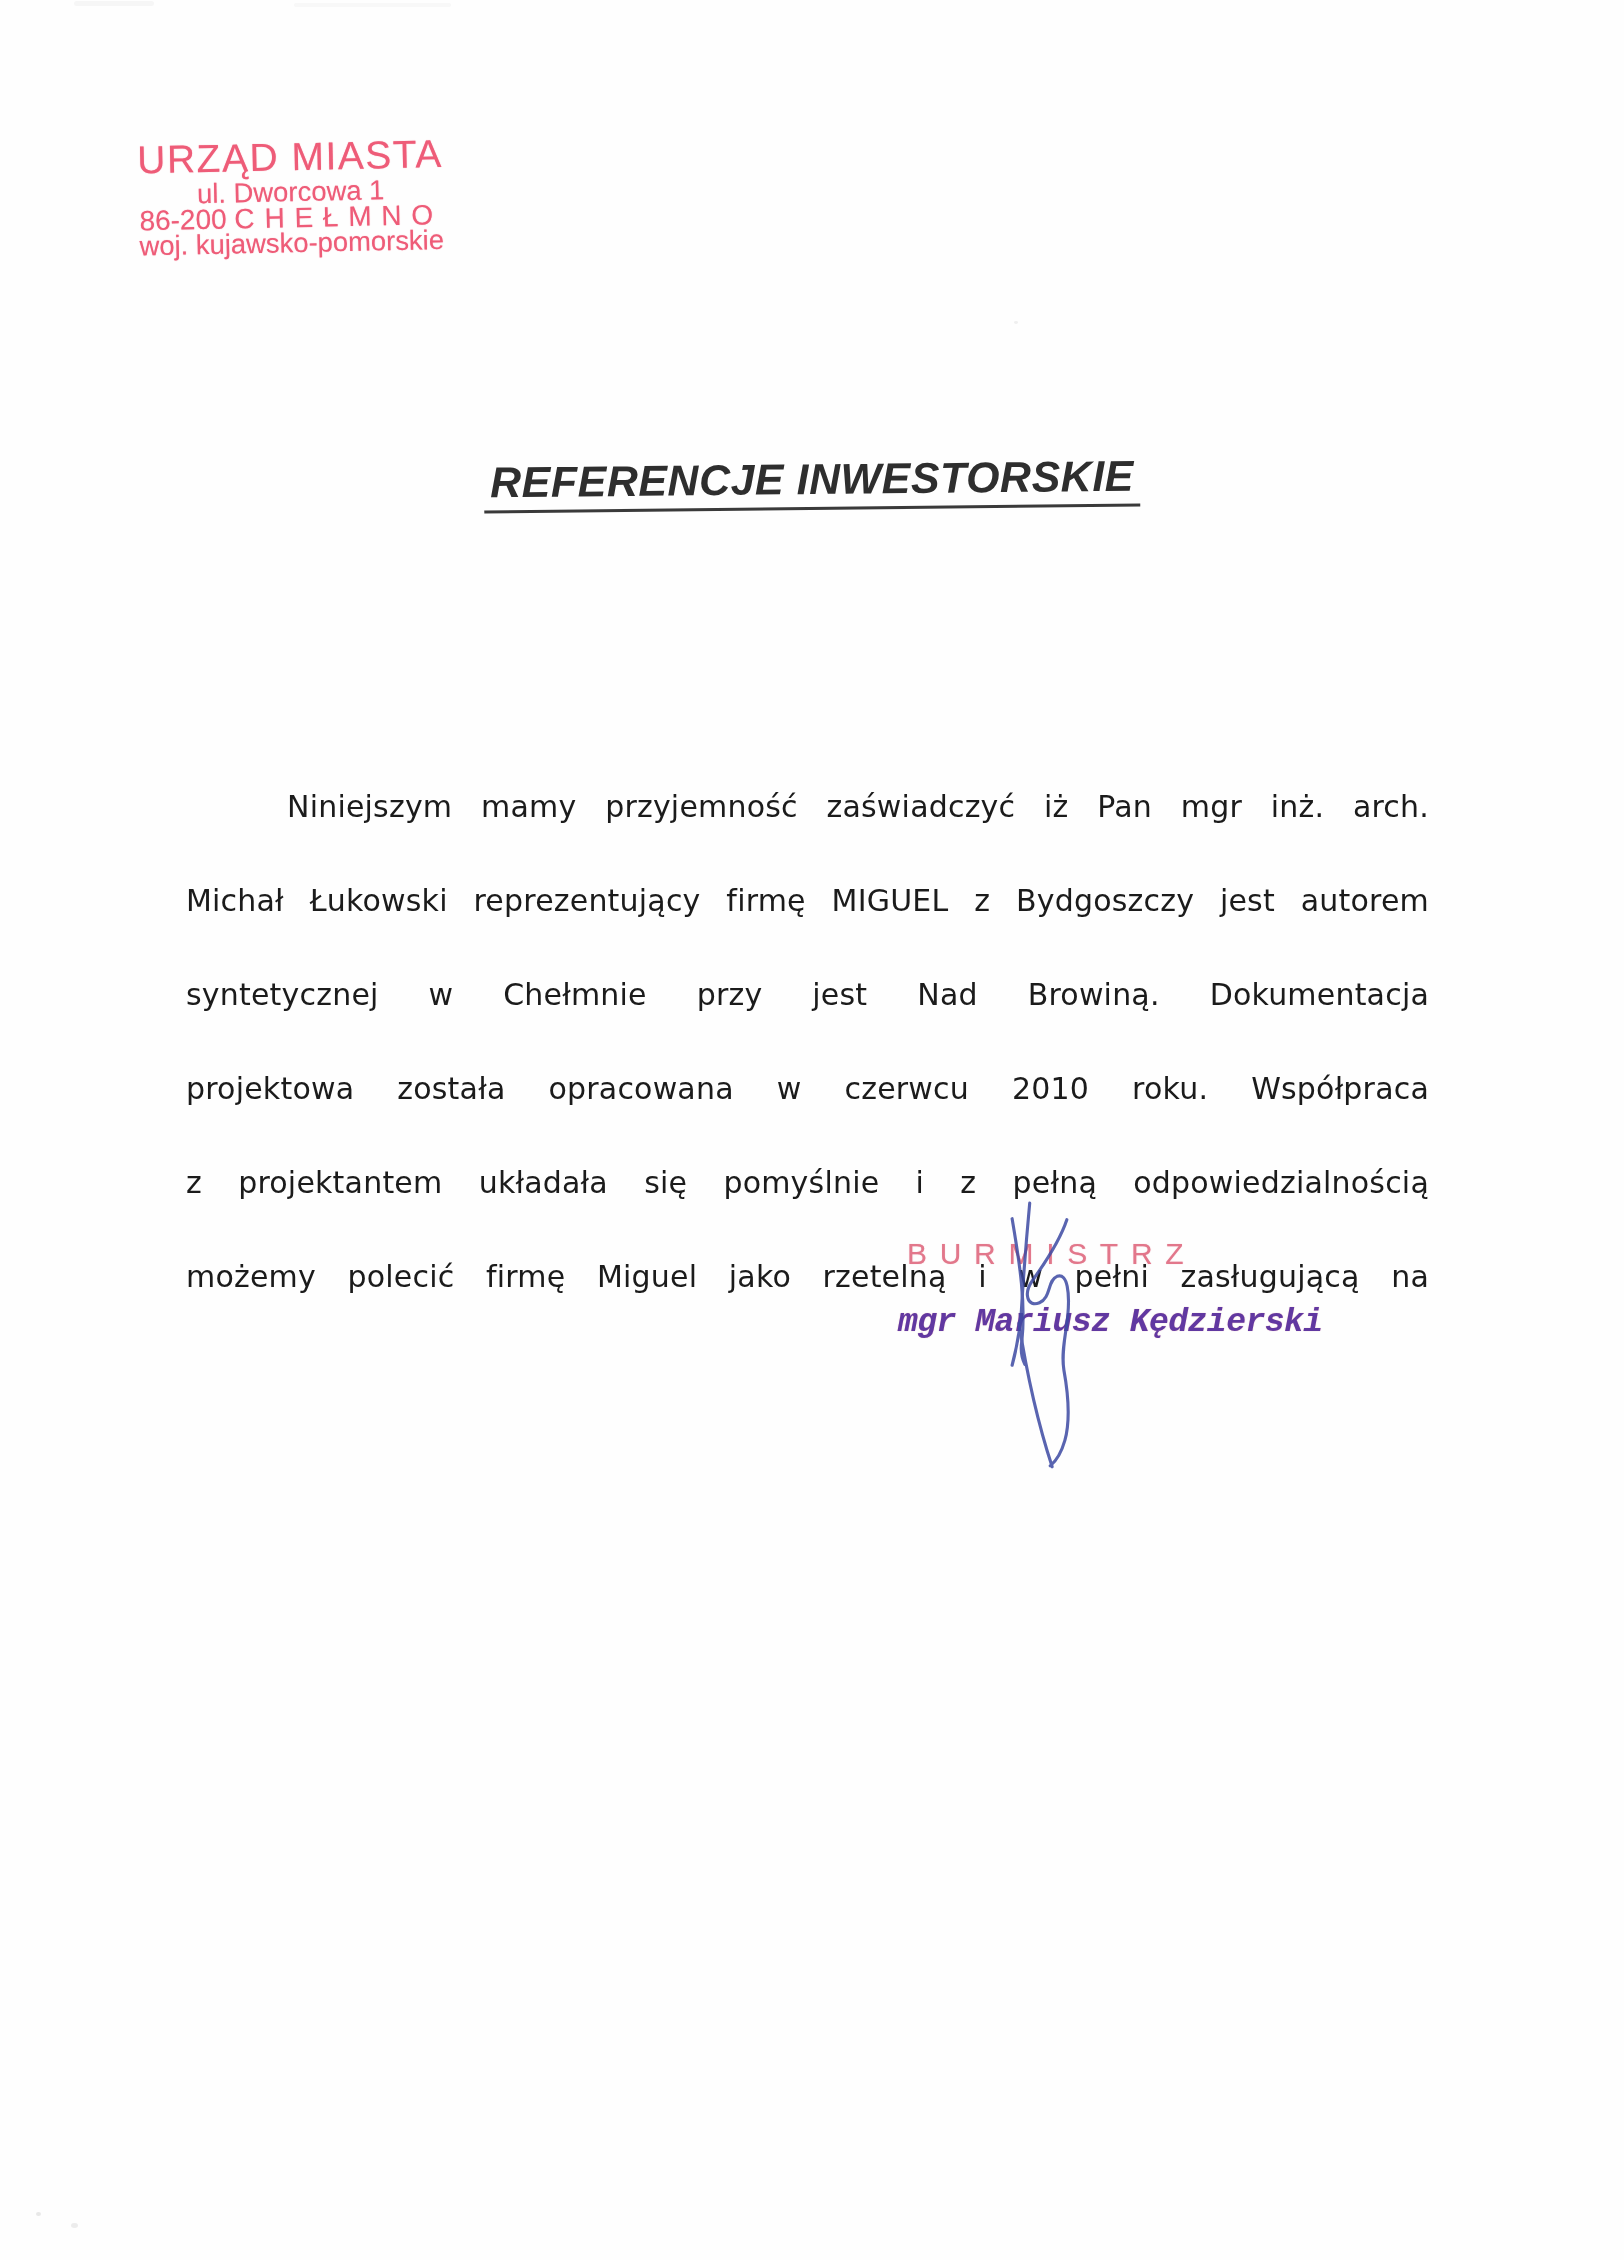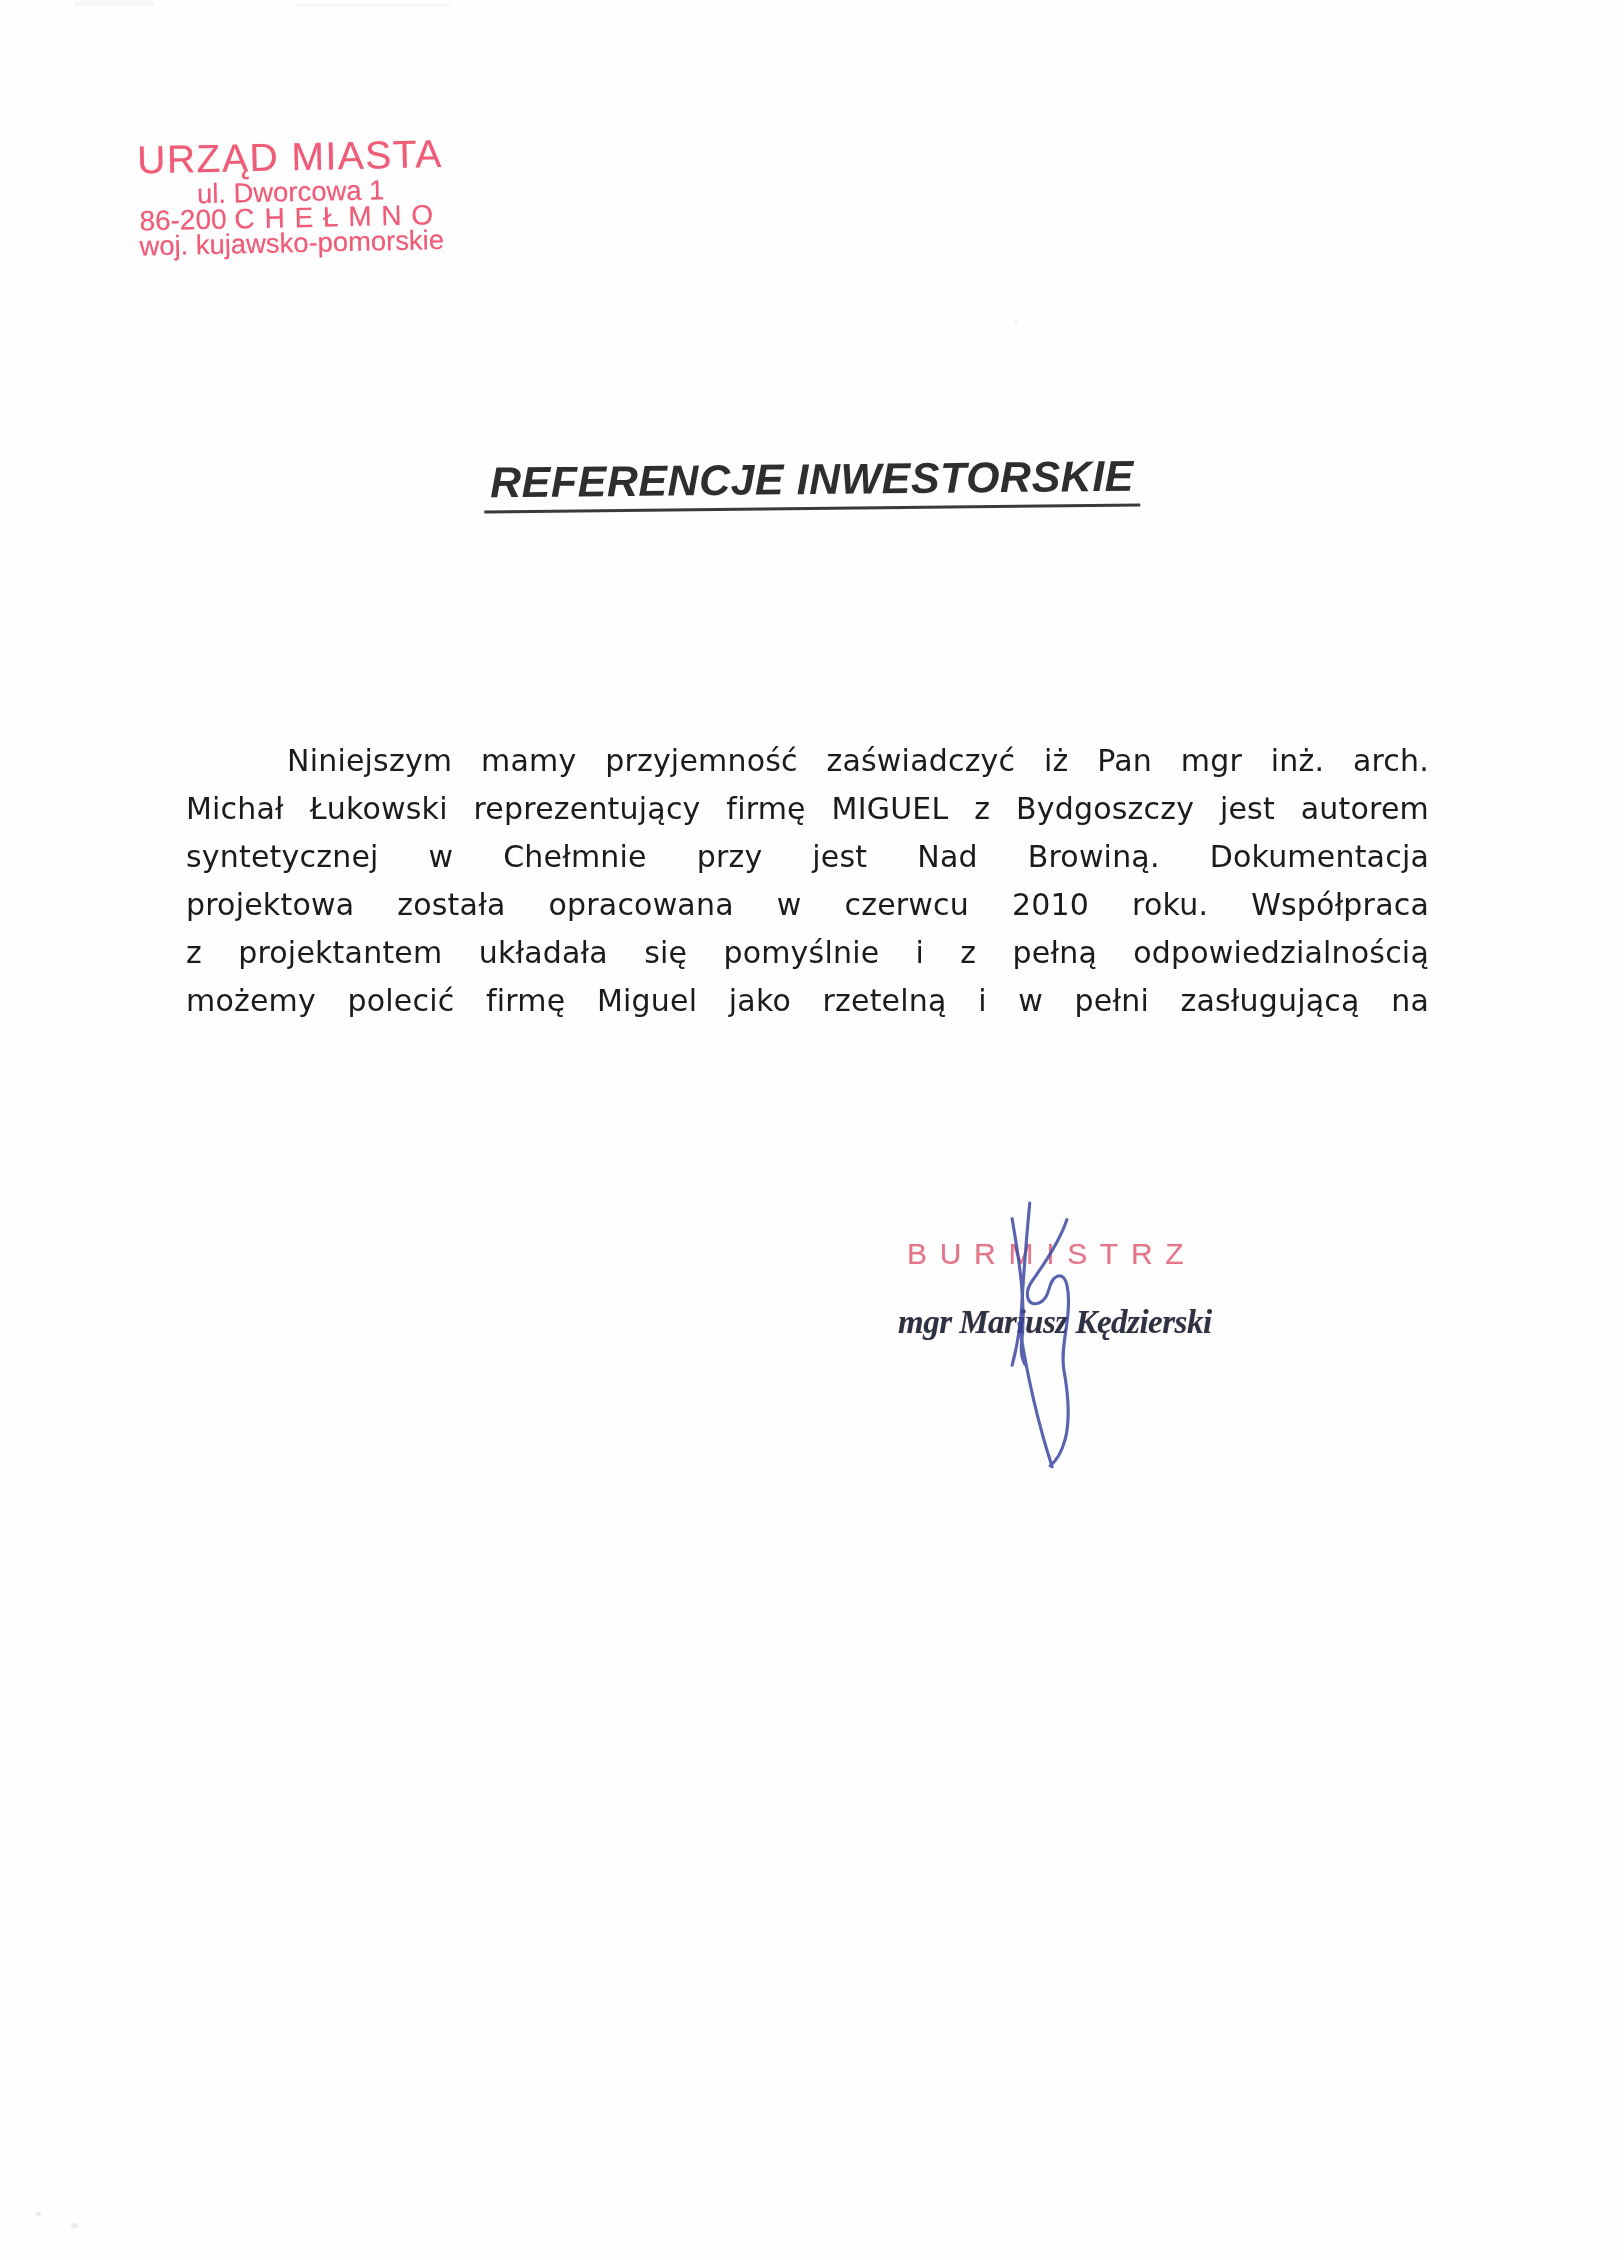--- a/index.html
+++ b/index.html
@@ -64,45 +64,46 @@
     position: absolute;
     left: 186px; top: 737px; width: 1243px;
     font-size: 30px; line-height: 48px;
     color: #1b1b1b;
     letter-spacing: 0.2px;
   }
   .body-line {
     text-align: justify;
     text-align-last: justify;
     white-space: normal;
+    margin-top: 46px;
   }
   .body-line.first { text-indent: 101px; }
   .body-line.last { text-align-last: left; }
 
   
   .stamp-burmistrz {
     position: absolute;
     left: 907px; top: 1237px;
     font-family: "Liberation Sans", sans-serif;
     font-size: 30px;
     letter-spacing: 12.7px;
     color: #dc5a72;
     opacity: 0.82;
     text-shadow: 0 0 1px rgba(220, 90, 114, 0.5);
     white-space: nowrap;
   }
   .stamp-name {
     position: absolute;
     left: 898px; top: 1304px;
-    font-family: Liberation Serif, serif;
+    font-family: Liberation Mono, monospace;
     font-style: italic;
     font-weight: 700;
     font-size: 33px;
     letter-spacing: -0.5px;
-    color: #0f172a;
+    color: #4c1d95;
     opacity: 0.88;
     text-shadow: 0 0 1px rgba(204, 71, 96, 0.5);
     white-space: nowrap;
   }
   .signature-svg {
     position: absolute;
     left: 975px; top: 1186px;
     width: 127px; height: 294px;
     opacity: 0.85;
   }

